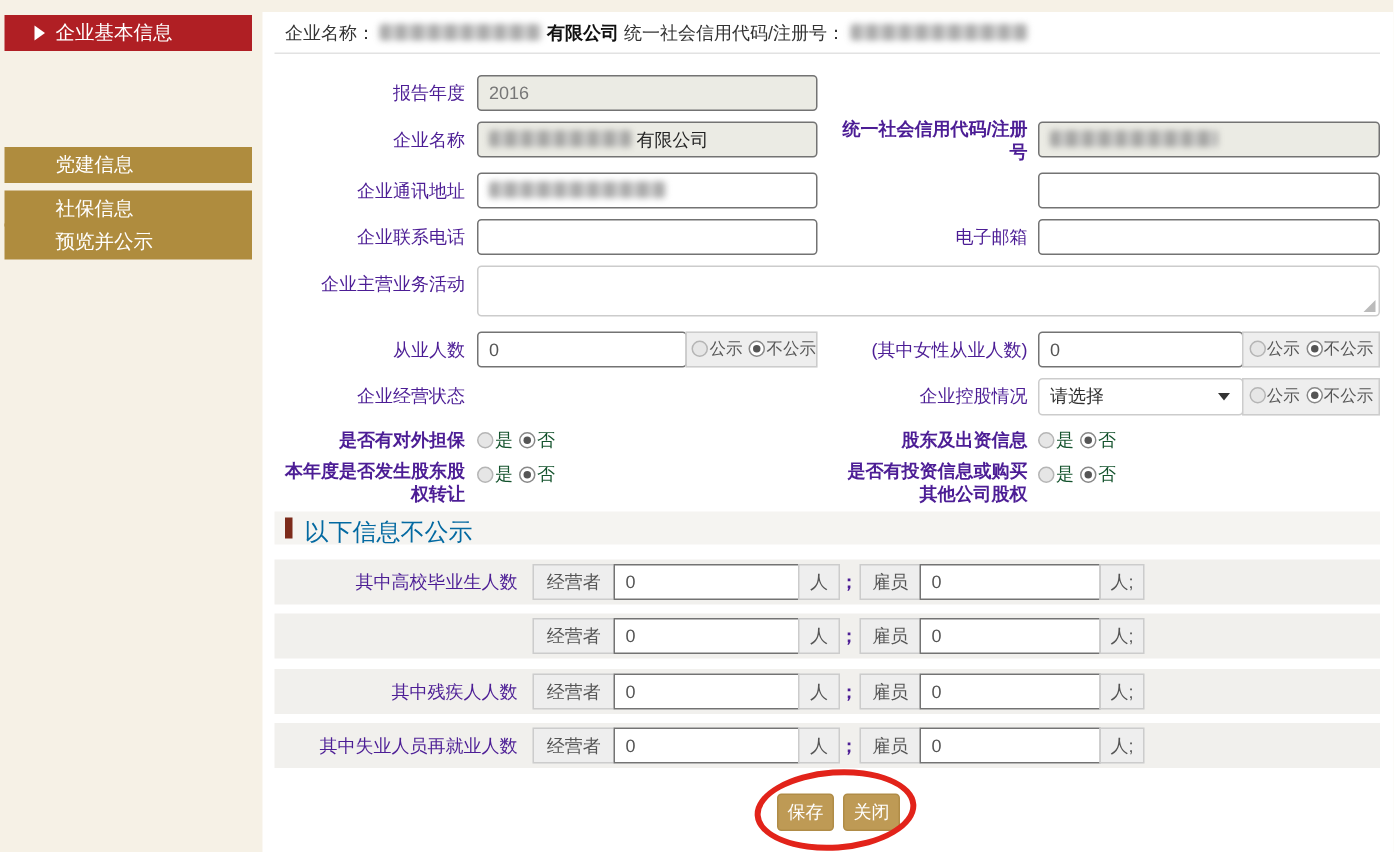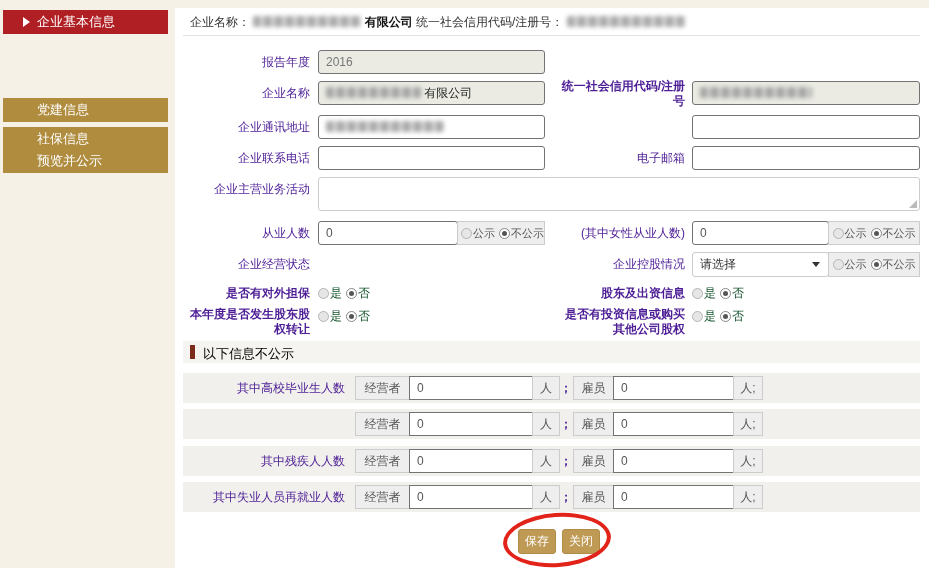--- a/index.html
+++ b/index.html
@@ -48,21 +48,21 @@
   .rdo { display:inline-block; width:11px; height:11px; border-radius:50%; vertical-align:-2px;
          margin-right:1px; position:relative; cursor:pointer; }
   .rdo.off { background:#E6E6E6; border:1px solid #B5B5B5; }
   .rdo.on  { background:#FFFFFF; border:1px solid #888; }
   .rdo.on::after { content:""; position:absolute; left:2px; top:2px; width:5px; height:5px;
                    border-radius:50%; background:#555; }
   .ropt { margin-right:4px; }
 
   .section-bar { position:absolute; left:183px; top:341px; width:737px; height:22px; background:#F5F4F1; }
   .accent { position:absolute; left:7px; top:4px; width:5px; height:14px; background:#7C2B1B; }
-  .section-title { position:absolute; left:20px; top:4px; font-size:13px; color:#000000; }
+  .section-title { position:absolute; left:20px; top:4px; font-size:16px; color:#0369a1; }
 
   .stripe { position:absolute; left:183px; width:737px; height:30px; background:#F1F0ED; }
 
   .btn { position:absolute; width:38px; height:25px; background:#BE9A55; border:1px solid #B08C47;
          border-radius:3px; color:#FFFFFF; font-size:12px; text-align:center; line-height:23px; cursor:pointer; }
   .ellipse { position:absolute; left:503px; top:513px; width:108px; height:54px;
              border:4px solid #E2231A; border-radius:50%; transform:rotate(-4deg); }
 </style>
 </head>
 <body>

